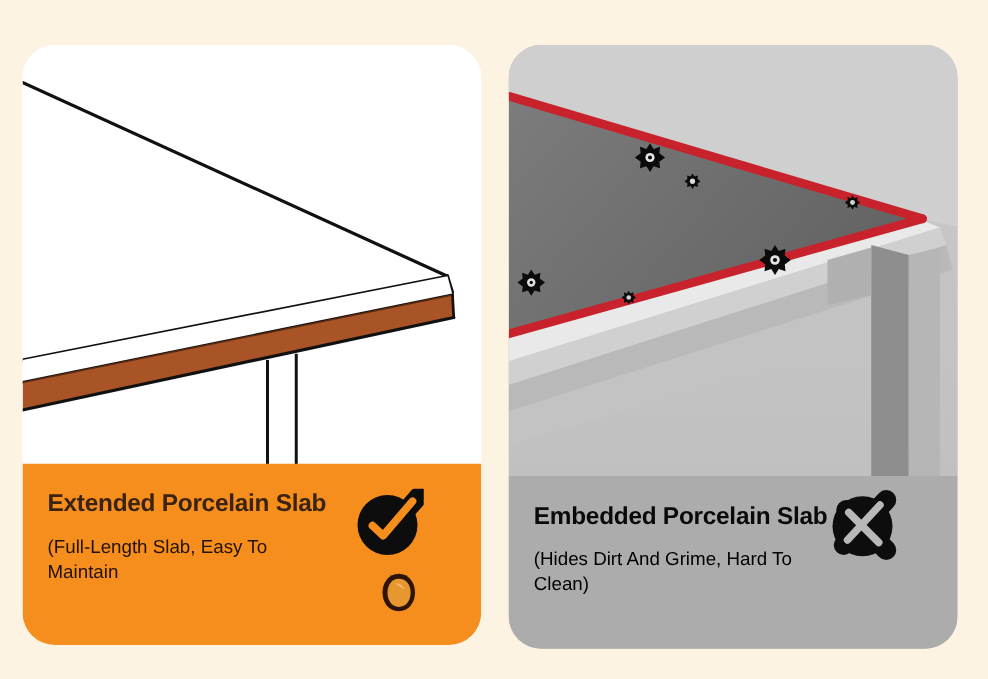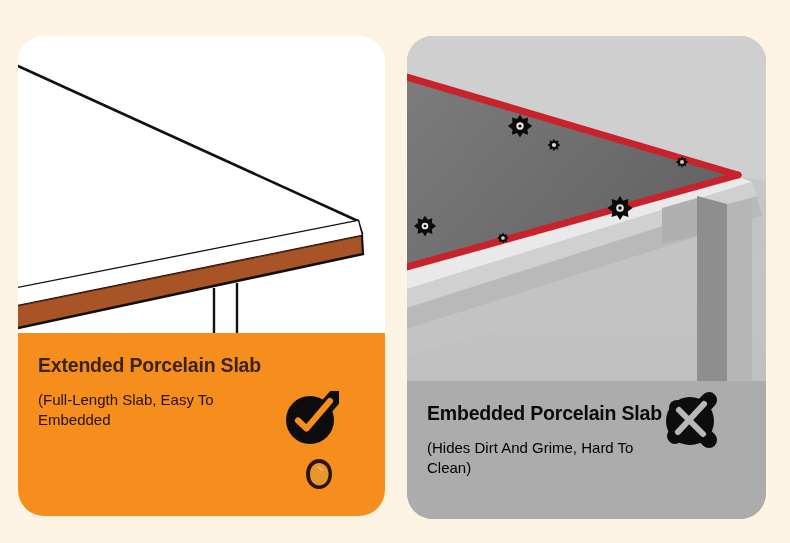--- a/index.html
+++ b/index.html
@@ -61,21 +61,21 @@
   
   .footer {
     position: absolute;
     left: 0;
     bottom: 0;
     width: 100%;
     box-sizing: border-box;
     padding: 22px 20px 18px 20px;
   }
   #footer-left {
-    height: 183px;
+    height: 145px;
     background: #f68e1e;
   }
   #footer-right {
     height: 138px;
     background: #abacab;
   }
 
   .footer-title {
     font-size: 19.5px;
     font-weight: bold;
@@ -145,21 +145,21 @@
         <path d="M 0 292 L 345 218" fill="none" stroke="#111111" stroke-width="2.6" stroke-linecap="round"></path>
         <path d="M 344 200 L 345 218" fill="none" stroke="#111111" stroke-width="2.2" stroke-linecap="round"></path>
 
         <path d="M 196 252 L 196 336" fill="none" stroke="#111111" stroke-width="2.4"></path>
         <path d="M 219 247 L 219 336" fill="none" stroke="#111111" stroke-width="2.4"></path>
       </svg>
     </div>
 
     <div class="footer" id="footer-left">
       <p class="footer-title" id="title-left">Extended Porcelain Slab</p>
-      <p class="footer-sub" id="sub-left">(Full-Length Slab, Easy To Embedded</p>
+      <p class="footer-sub" id="sub-left">(Full-Length Slab, Easy To Maintain</p>
     </div>
   </div>
 
   <div class="card" id="card-right">
 
     <div class="illustration" id="illu-right">
       <svg class="illu-svg" viewBox="0 0 359 345" preserveAspectRatio="none">
         <defs>
           <linearGradient id="slabGrad" x1="0" y1="0" x2="1" y2="0.5">
             <stop offset="0%" stop-color="#7c7c7c"></stop>

